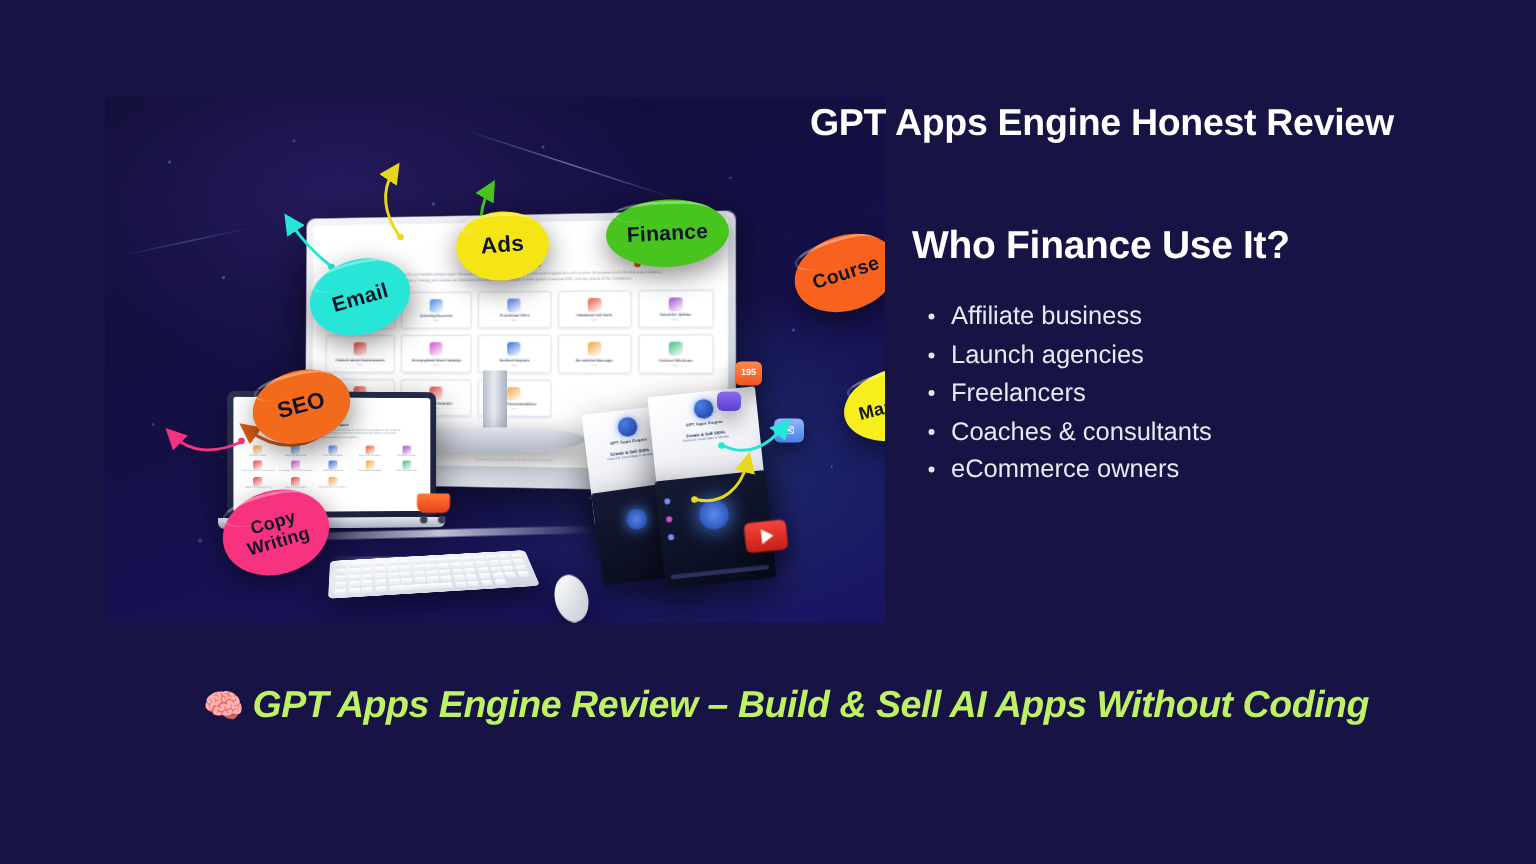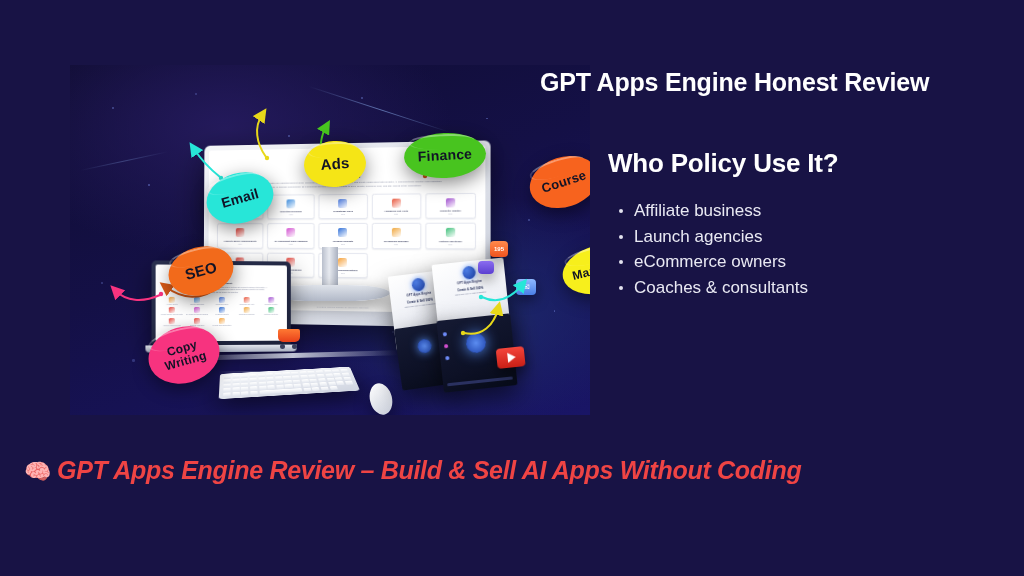--- a/index.html
+++ b/index.html
@@ -333,24 +333,25 @@
     width: 4px; height: 4px;
     border-radius: 50%;
     background: #e3e3ef;
   }
 
   
   .caption {
     position: absolute;
     left: 0; right: 0;
     top: 456px;
+    text-align: center;
     font-size: 25px;
     font-weight: 800;
     font-style: italic;
-    color: #ef4444;
+    color: #bef264;
     letter-spacing: -.3px;
     white-space: nowrap;
     padding-left: 24px;
   }
   .caption .brain { font-style: normal; margin-right: 6px; font-size: 22px; }
 </style>
 </head>
 <body>
 
 <div class="hero-panel">
@@ -717,24 +718,25 @@
       <div class="bubble" style="left: 98px; top: 182px; width: 66px; height: 48px; background: rgb(242, 106, 27); font-size: 15px; transform: rotate(-15deg); white-space: pre-line;">SEO</div>
       <div class="bubble" style="left: 492px; top: 180px; width: 78px; height: 48px; background: rgb(247, 239, 28); font-size: 12px; transform: rotate(-14deg); white-space: pre-line;">Marketing</div>
       <div class="bubble" style="left: 78px; top: 262px; width: 72px; height: 56px; background: rgb(247, 51, 127); font-size: 12px; transform: rotate(-16deg); white-space: pre-line;">Copy
 Writing</div>
     </div>
 
 </div>
 
 <div class="headline">GPT Apps Engine Honest Review</div>
 
-<div class="subhead">Who Policy Use It?</div>
+<div class="subhead">Who Finance Use It?</div>
 
 <ul class="bullets" id="bullet-list">
     <li>Affiliate business</li>
     <li>Launch agencies</li>
+    <li>Freelancers</li>
+    <li>Coaches &amp; consultants</li>
     <li>eCommerce owners</li>
-    <li>Coaches &amp; consultants</li>
   </ul>
 
 <div class="caption">
   <span class="brain">🧠</span><span>GPT Apps Engine Review – Build &amp; Sell AI Apps Without Coding</span>
 </div>
 
 </body></html>

